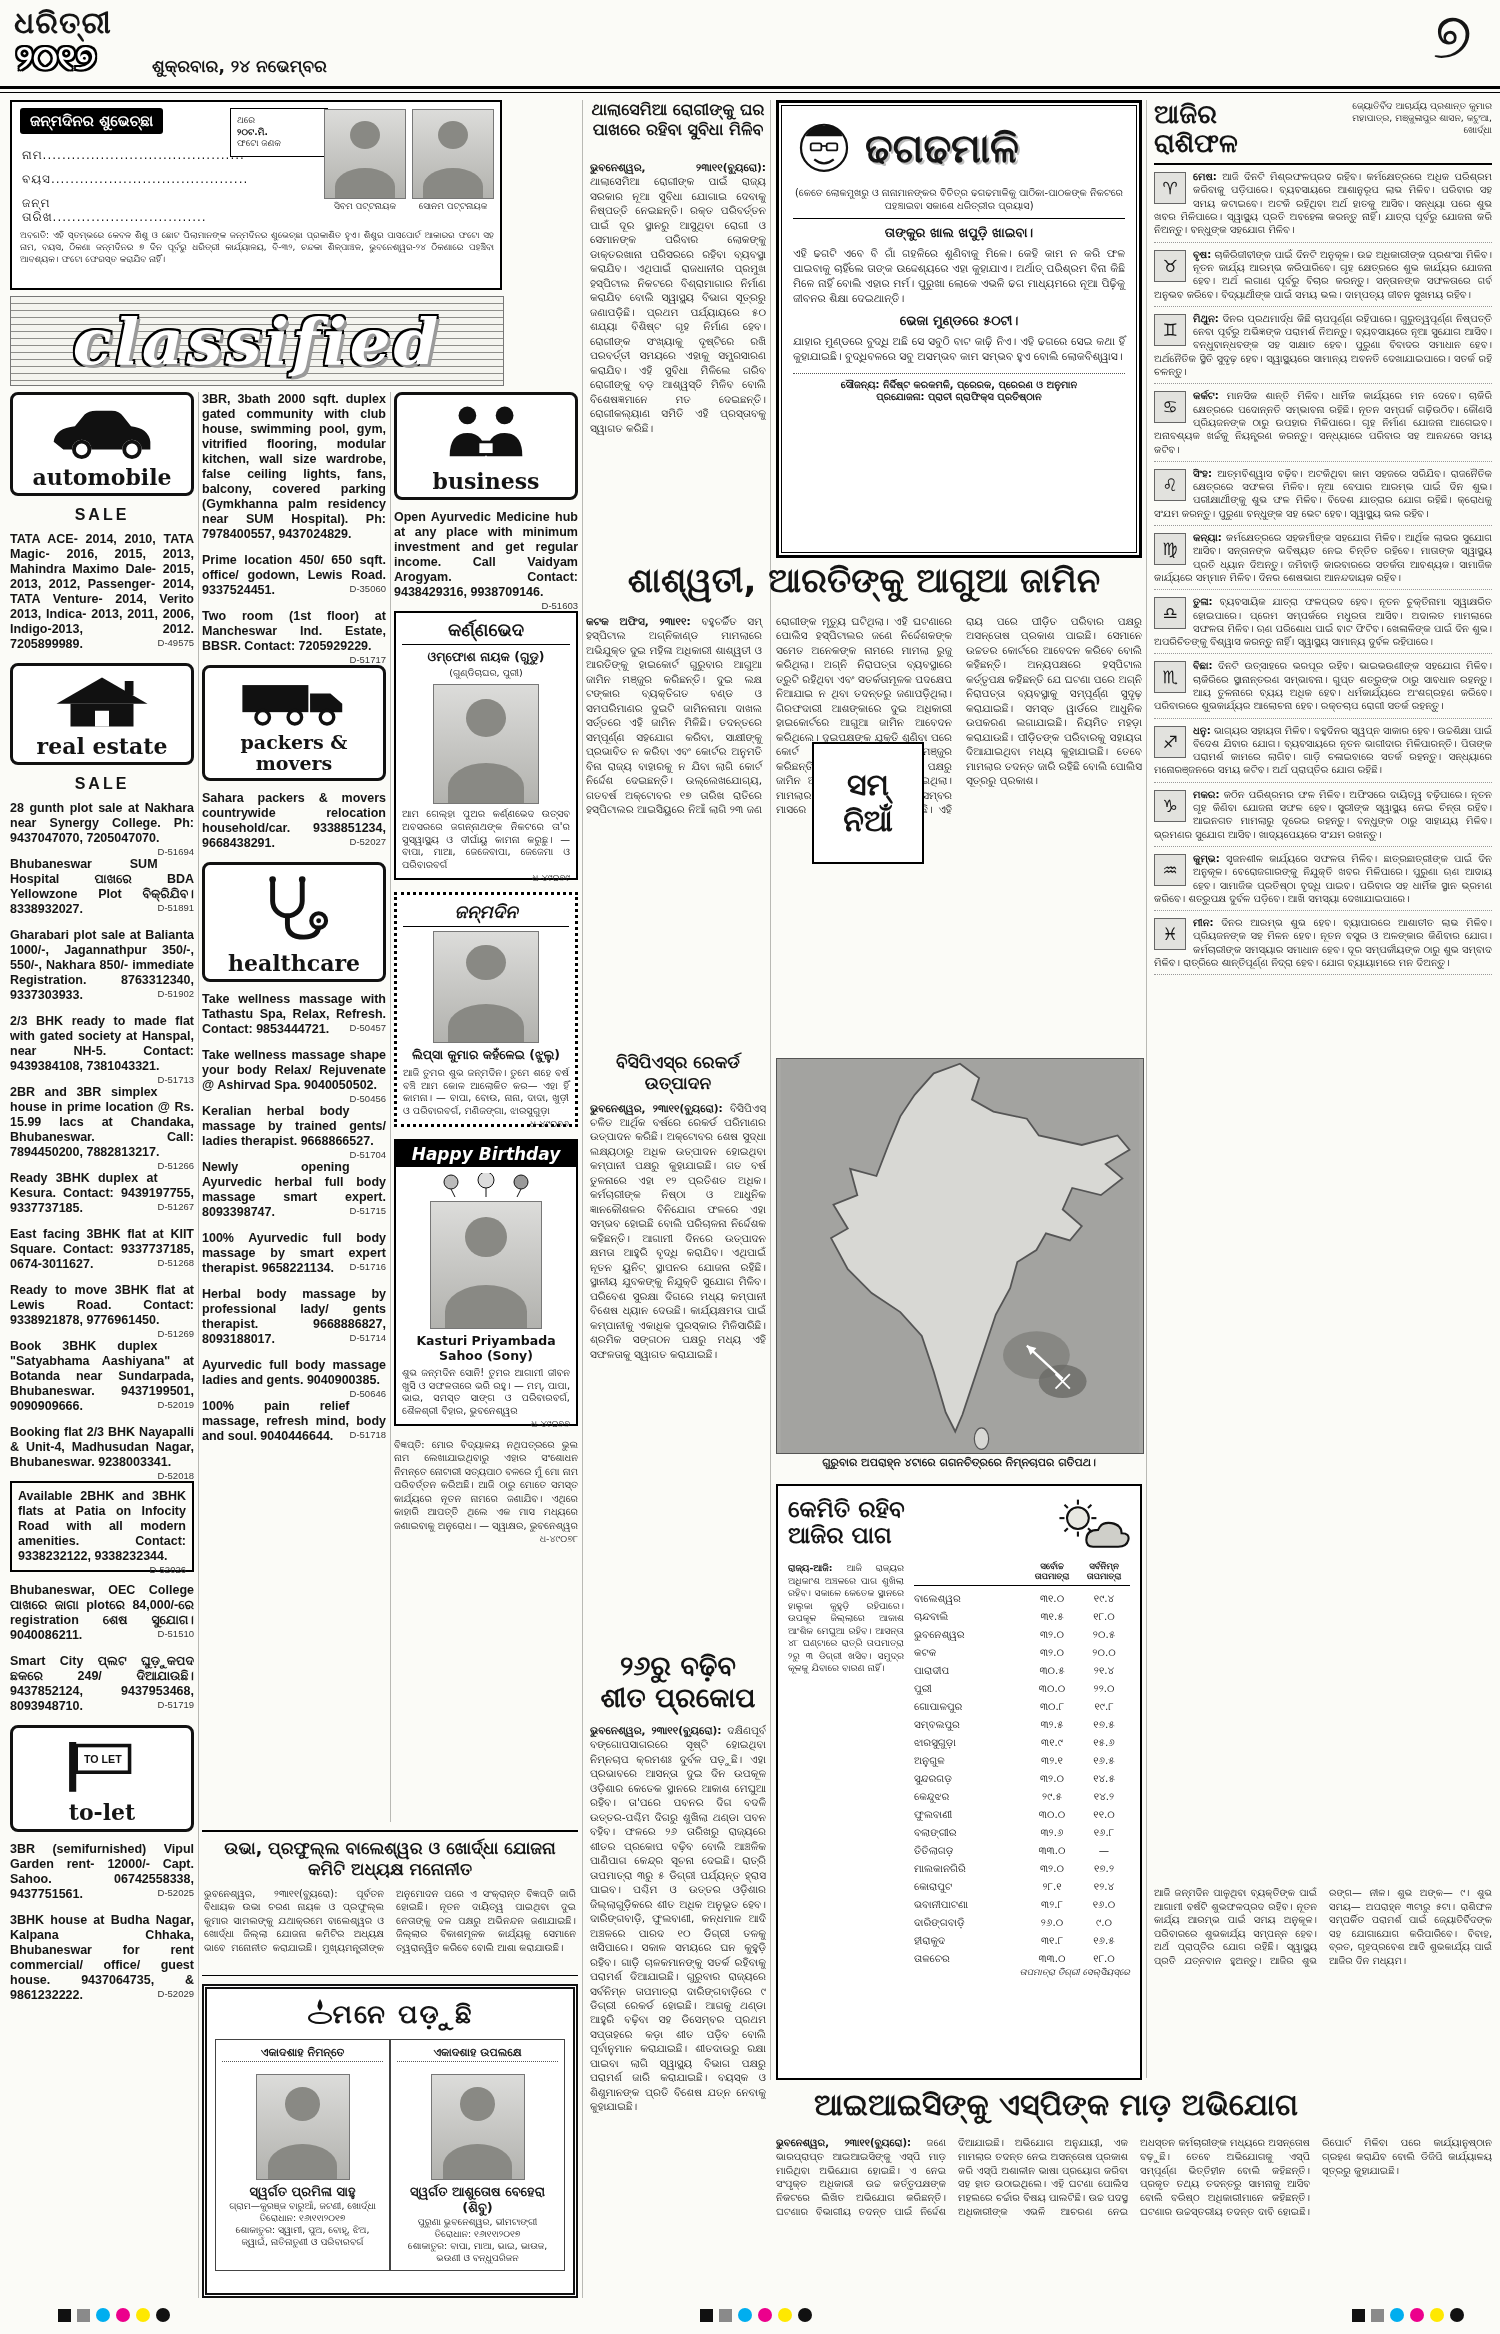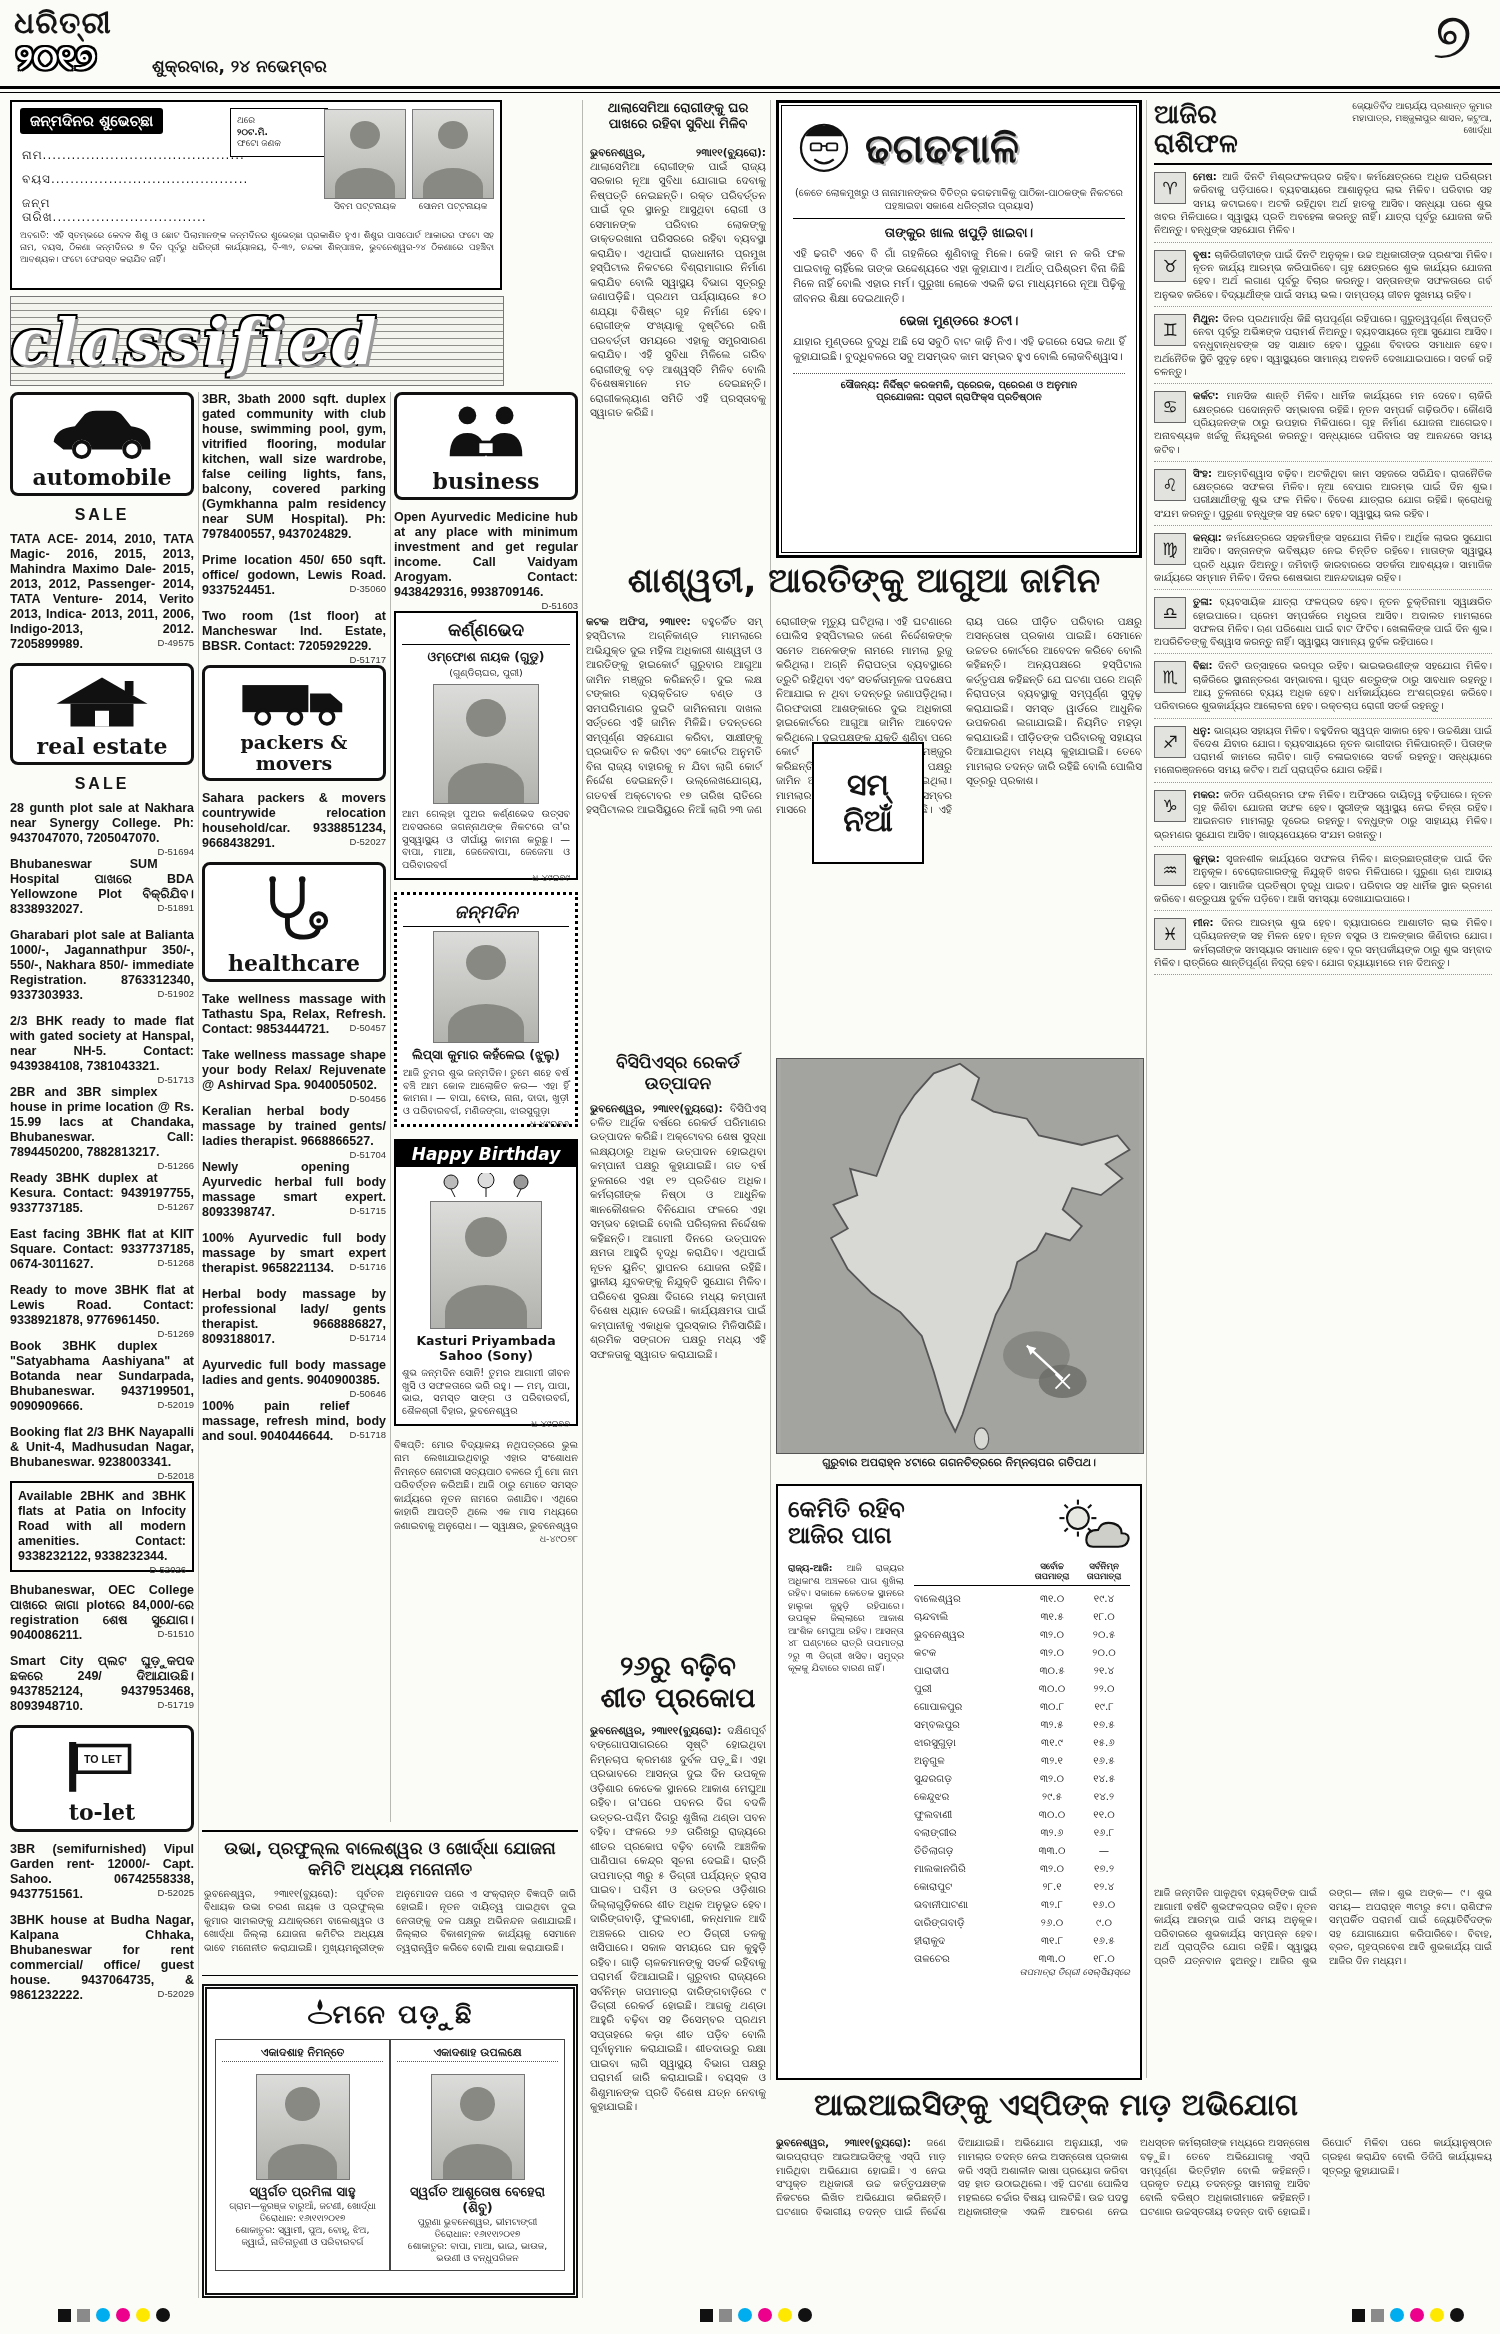--- a/index.html
+++ b/index.html
@@ -9,37 +9,37 @@
   .vrule{position:absolute;width:1px;background:#b9b9b4;}
   
   .masthead{font-weight:800;font-size:30px;letter-spacing:1px;line-height:1;}
   .year{font-weight:800;font-size:34px;line-height:1;color:#fff;
         text-shadow:-2px -2px 0 #000,2px -2px 0 #000,-2px 2px 0 #000,2px 2px 0 #000,0 2px 0 #000,0 -2px 0 #000,2px 0 0 #000,-2px 0 0 #000;}
   .dateline-top{font-weight:700;font-size:17px;}
   .pageno{font-size:64px;font-weight:400;line-height:1;font-family:"DejaVu Serif",serif;}
   .hrule{position:absolute;background:#000;}
   
   .banner{background:repeating-linear-gradient(180deg,#f4f4ef 0 6px,#8e8e8a 6px 7px);
-          display:flex;align-items:center;justify-content:flex-start;border:1px solid #777;}
+          display:flex;align-items:center;justify-content:center;border:1px solid #777;}
   .banner span{font-family:"DejaVu Serif",serif;font-style:italic;font-weight:800;font-size:64px;letter-spacing:3px;color:#fff;
           text-shadow:3px 3px 0 #9a9a9a,-2px -2px 0 #000,2px -2px 0 #000,-2px 2px 0 #000,2px 2px 0 #000,0 -2px 0 #000,0 2px 0 #000,-2px 0 0 #000,2px 0 0 #000;}
   
   .colflow{position:absolute;overflow:hidden;}
   .ad{font-family:"Liberation Sans",sans-serif;font-weight:700;font-size:12.5px;line-height:1.2;
       text-align:justify;margin:0 0 11px 0;}
   .adid{float:right;font-weight:400;font-size:9.5px;color:#333;}
   .iconbox{border:3px solid #111;border-radius:8px;text-align:center;padding:8px 4px 4px 4px;margin:0 0 10px 0;background:#fff;}
   .script-label{font-family:"DejaVu Serif",serif;font-weight:700;font-size:22px;line-height:1.1;}
   .sale{font-family:"Liberation Sans",sans-serif;font-weight:700;font-size:16px;letter-spacing:3px;
         text-align:center;margin:2px 0 8px 0;}
   .fad{border:2.5px solid #000;padding:6px;margin-bottom:11px;}
   
   .news{font-size:10.5px;line-height:1.38;text-align:justify;}
   .dl{font-weight:700;}
-  .h3l{font-weight:800;font-size:13px;line-height:1.25;text-align:center;margin-bottom:12px;}
+  .h3l{font-weight:800;font-size:16px;line-height:1.25;text-align:center;margin-bottom:20px;}
   .hmid{font-weight:800;font-size:17px;line-height:1.25;text-align:center;margin-bottom:6px;}
   .hbig{font-weight:800;font-size:34px;line-height:1.1;text-align:center;}
   .hwin{font-weight:800;font-size:27px;line-height:1.2;text-align:center;}
   .cols3{column-count:3;column-gap:14px;}
   .cols2{column-count:2;column-gap:12px;}
   .cols4{column-count:4;column-gap:12px;}
   .pullbox{border:2px solid #000;background:#fff;text-align:center;font-weight:800;font-size:30px;line-height:1.2;
            display:flex;flex-direction:column;justify-content:center;}
   
   .birthday{border:2px solid #000;background:#fff;}

